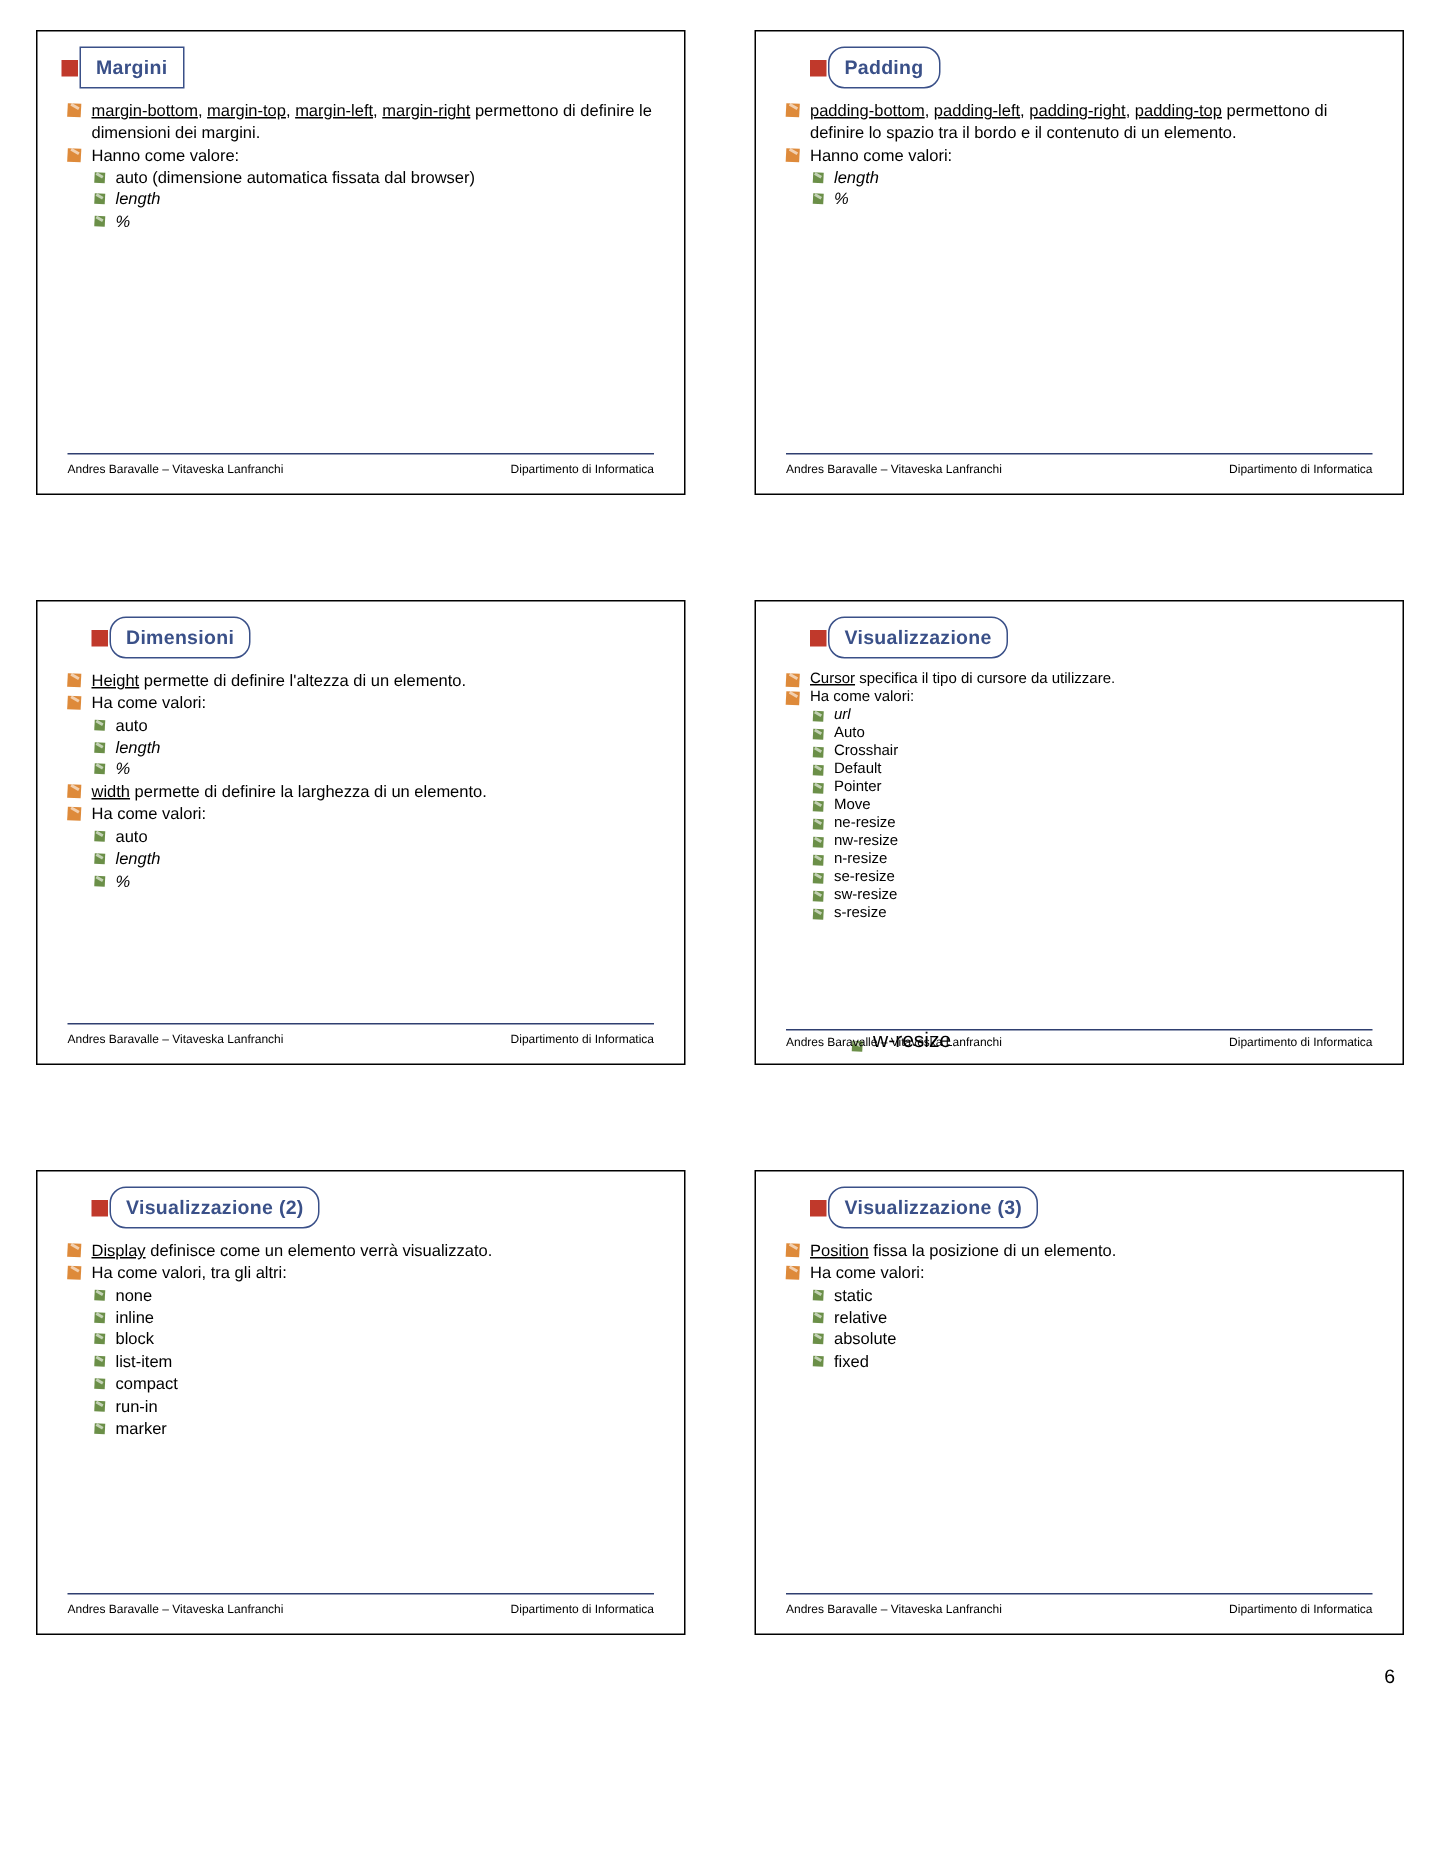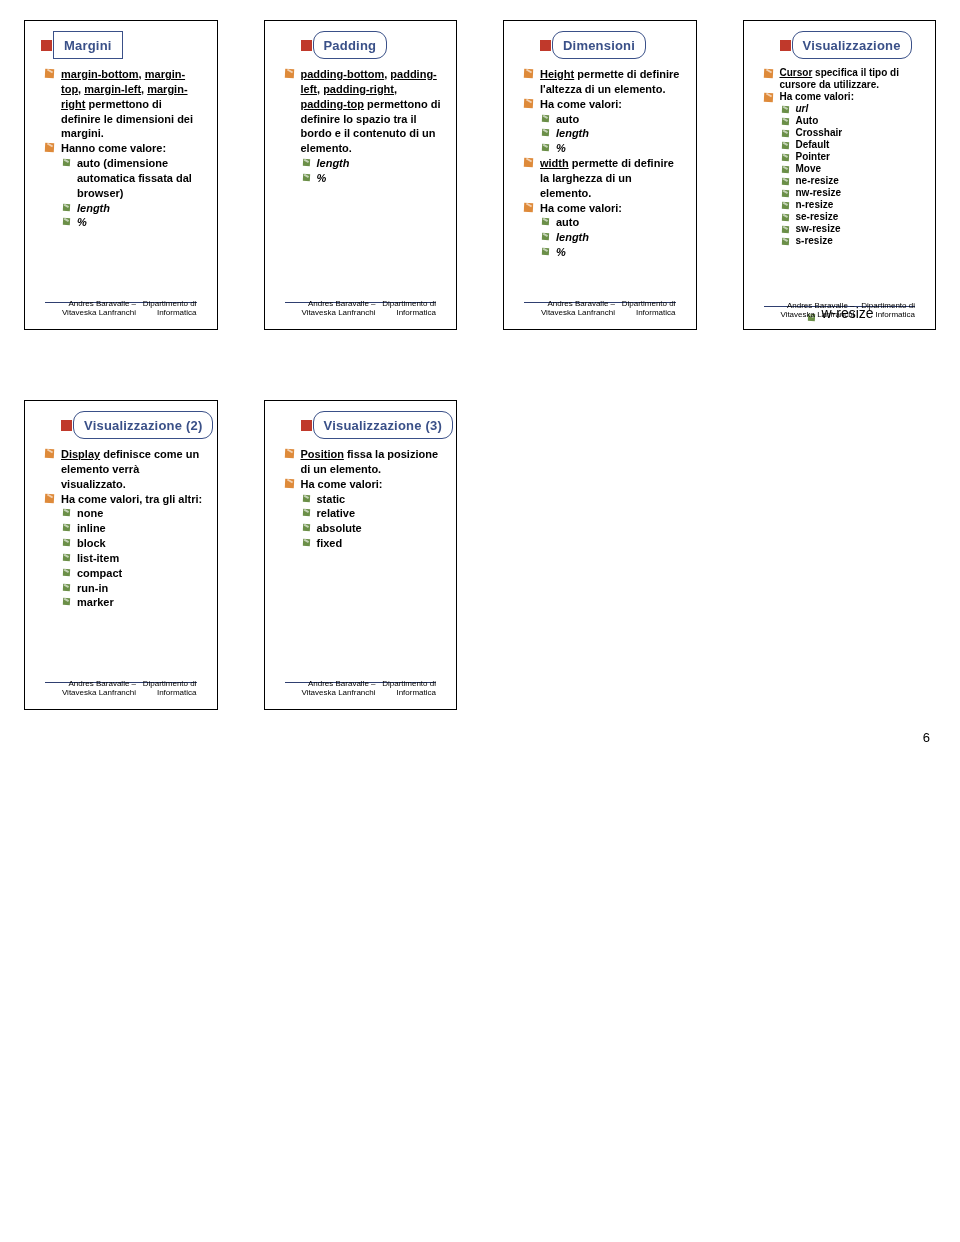--- a/index.html
+++ b/index.html
@@ -5,21 +5,21 @@
   * { box-sizing: border-box; margin: 0; padding: 0; }
   body {
     background: #fff;
     font-family: Arial, Helvetica, sans-serif;
     width: 960px;
     padding: 20px 24px 10px 24px;
     color: #000;
   }
   .grid {
     display: grid;
-    grid-template-columns: 1fr 1fr 1fr 1fr;
+    grid-template-columns: 1fr 1fr;
     gap: 70px 46px;
   }
   .slide {
     border: 1px solid #000;
     height: 310px;
     position: relative;
     padding: 10px 18px 0 18px;
     overflow: hidden;
   }
   .title-box {
@@ -46,21 +46,20 @@
     font-size: 13px;
     letter-spacing: 0.2px;
   }
   .content {
     position: absolute;
     top: 46px;
     left: 20px;
     right: 14px;
     font-size: 11px;
     line-height: 1.35;
-    font-weight: bold;
   }
   .row1 { display:flex; align-items:flex-start; }
   .row2 { display:flex; align-items:flex-start; padding-left: 18px; }
   .p1 {
     width: 9px; height: 9px;
     flex: 0 0 9px;
     margin-right: 7px;
     margin-top: 2px;
     position: relative;
   }
@@ -166,20 +165,24 @@
         <span>Dipartimento di Informatica</span>
       </div>
     </div>
     <div class="slide">
       <div class="title-box indent-title"><div class="title-bullet"></div><span class="title-text">Padding</span></div>
       <div class="content">
         <div class="row1">
           <div class="p1"></div>
           <div class="txt"><span class="link">padding-bottom</span><span>, </span><span class="link">padding-left</span><span>, </span><span class="link">padding-right</span><span>, </span><span class="link">padding-top</span><span> permettono di definire lo spazio tra il bordo e il contenuto di un elemento.</span></div>
         </div>
+        <div class="row1">
+          <div class="p1"></div>
+          <div class="txt"><span>Hanno come valori:</span></div>
+        </div>
         <div class="row2">
           <div class="p2"></div>
           <div class="txt"><span class="em">length</span></div>
         </div>
         <div class="row2">
           <div class="p2"></div>
           <div class="txt"><span class="em">%</span></div>
         </div>
       </div>
       <div class="footer-line"></div>

